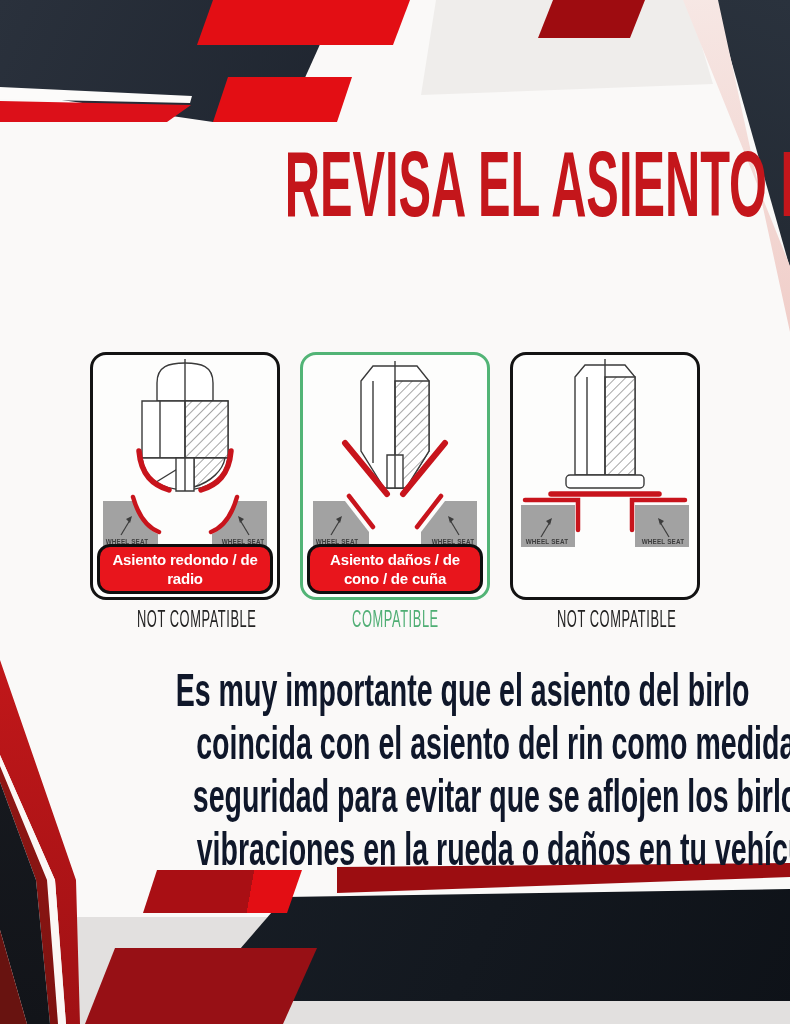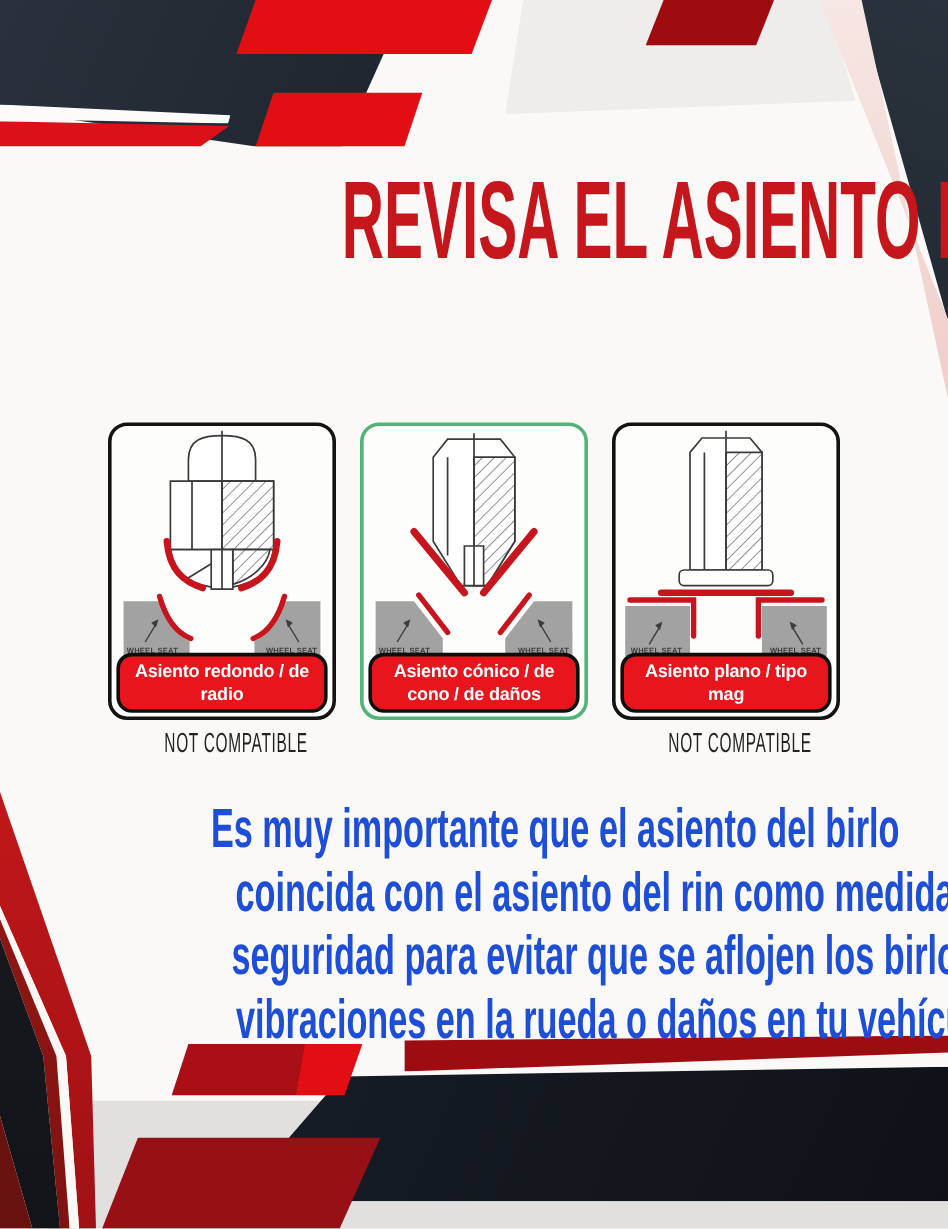--- a/index.html
+++ b/index.html
@@ -72,21 +72,21 @@
     background:#e8151c;border:3px solid #0e0e0e;border-radius:13px;
     color:#fff;font-weight:bold;font-size:15px;line-height:1.28;
     text-align:center;padding:3px 2px;box-sizing:border-box;letter-spacing:-0.2px;}
   .compat{text-align:center;margin-top:7px;font-weight:normal;height:24px;line-height:24px;}
   .compat .cond{display:inline-block;transform:scaleX(0.56);transform-origin:50% 50%;
     font-size:23px;letter-spacing:1px;white-space:nowrap;color:#232323;}
   .panel.ok .compat .cond{color:#4fae74;}
 
   
   .bodytext{position:absolute;top:664px;left:0;right:0;text-align:center;
-    color:#1d4ed8;font-weight:bold;z-index:5;}
+    color:#0f172a;font-weight:bold;z-index:5;}
   .bodytext .bline{height:53px;line-height:53px;white-space:nowrap;}
   .bodytext .cond{display:inline-block;transform:scaleX(0.62);transform-origin:50% 50%;
     font-size:46px;white-space:nowrap;}
 
   svg text{font-family:"Liberation Sans",sans-serif;}
 </style>
 </head>
 <body>
 
 <div class="poster">
@@ -197,23 +197,24 @@
           <g>
             <line x1="24" y1="178" x2="33" y2="163" stroke="#3c3c3c" stroke-width="1.2"></line>
             <polygon points="35,159 29,162 33,166" fill="#3c3c3c"></polygon>
             <line x1="152" y1="178" x2="143" y2="163" stroke="#3c3c3c" stroke-width="1.2"></line>
             <polygon points="141,159 147,162 143,166" fill="#3c3c3c"></polygon>
           </g>
           <text x="30" y="187" font-size="6.3" font-weight="bold" fill="#3c3c3c" text-anchor="middle" letter-spacing="0.2">WHEEL SEAT</text>
           <text x="146" y="187" font-size="6.3" font-weight="bold" fill="#3c3c3c" text-anchor="middle" letter-spacing="0.2">WHEEL SEAT</text>
         </svg>
         <div class="pill">
-            <span>Asiento cónico / de cono / de daños</span>
+            <span>Asiento daños / de cono / de cuña</span>
           </div>
       </div>
+      <div class="compat"><span class="cond">COMPATIBLE</span></div>
     </div>
 
     <div class="panel">
       <div class="card">
         <svg width="176" height="190" viewBox="0 0 176 190">
           <defs>
             <pattern id="h3" width="7" height="7" patternUnits="userSpaceOnUse" patternTransform="rotate(45)">
               <rect width="7" height="7" fill="#ffffff"></rect>
               <line x1="0" y1="0" x2="0" y2="7" stroke="#6a6a6a" stroke-width="1.2"></line>
             </pattern>
@@ -238,23 +239,20 @@
           </g>
           <g>
             <line x1="24" y1="180" x2="33" y2="165" stroke="#3c3c3c" stroke-width="1.2"></line>
             <polygon points="35,161 29,164 33,168" fill="#3c3c3c"></polygon>
             <line x1="152" y1="180" x2="143" y2="165" stroke="#3c3c3c" stroke-width="1.2"></line>
             <polygon points="141,161 147,164 143,168" fill="#3c3c3c"></polygon>
           </g>
           <text x="30" y="187" font-size="6.3" font-weight="bold" fill="#3c3c3c" text-anchor="middle" letter-spacing="0.2">WHEEL SEAT</text>
           <text x="146" y="187" font-size="6.3" font-weight="bold" fill="#3c3c3c" text-anchor="middle" letter-spacing="0.2">WHEEL SEAT</text>
         </svg>
-        <div class="pill">
-            <span>Asiento plano / tipo mag</span>
-          </div>
       </div>
       <div class="compat"><span class="cond">NOT COMPATIBLE</span></div>
     </div>
 
   </div>
 
   <div class="bodytext">
     <div class="bline"><span class="cond">Es muy importante que el asiento del birlo</span></div>
     <div class="bline"><span class="cond">coincida con el asiento del rin como medida de</span></div>
     <div class="bline"><span class="cond">seguridad para evitar que se aflojen los birlos,</span></div>

